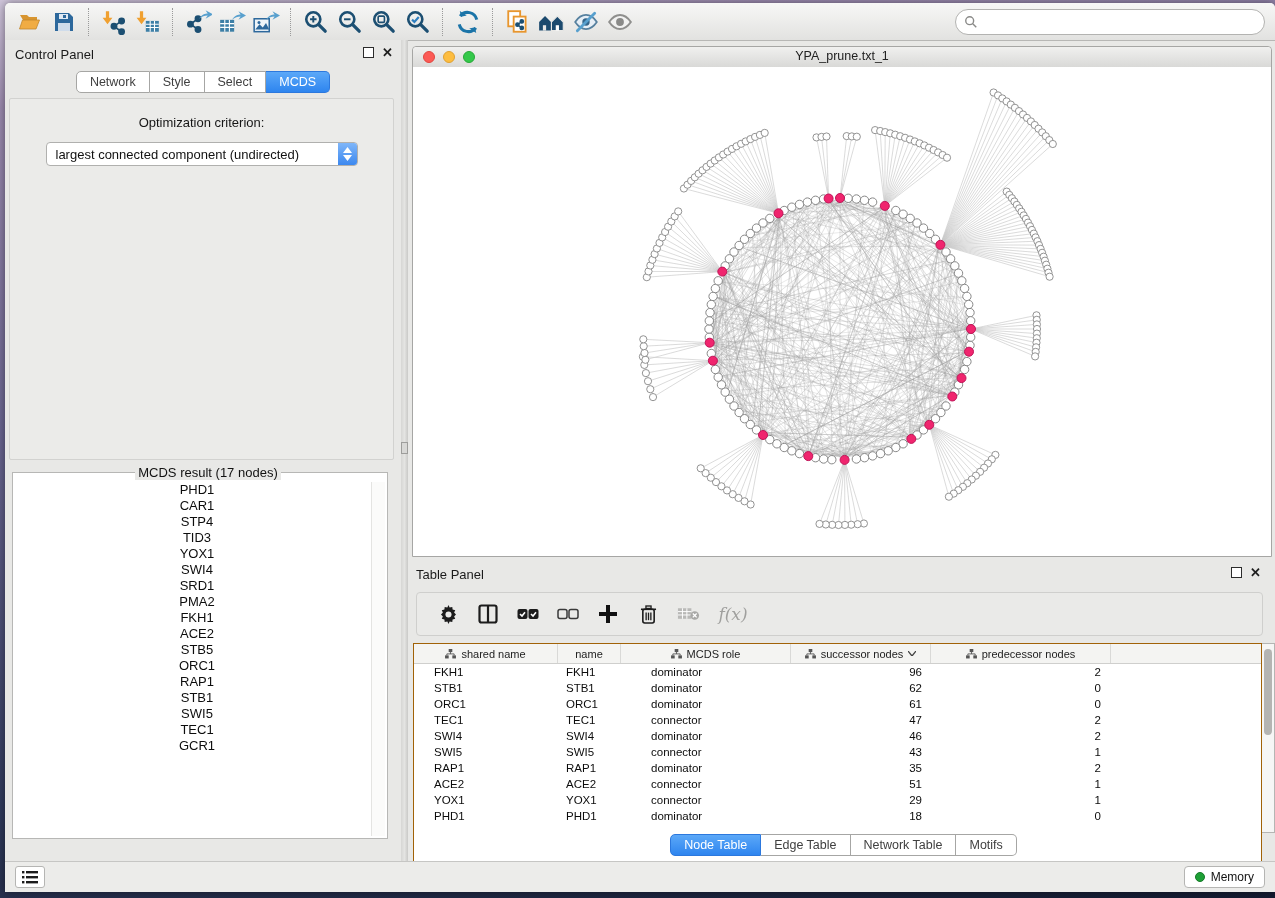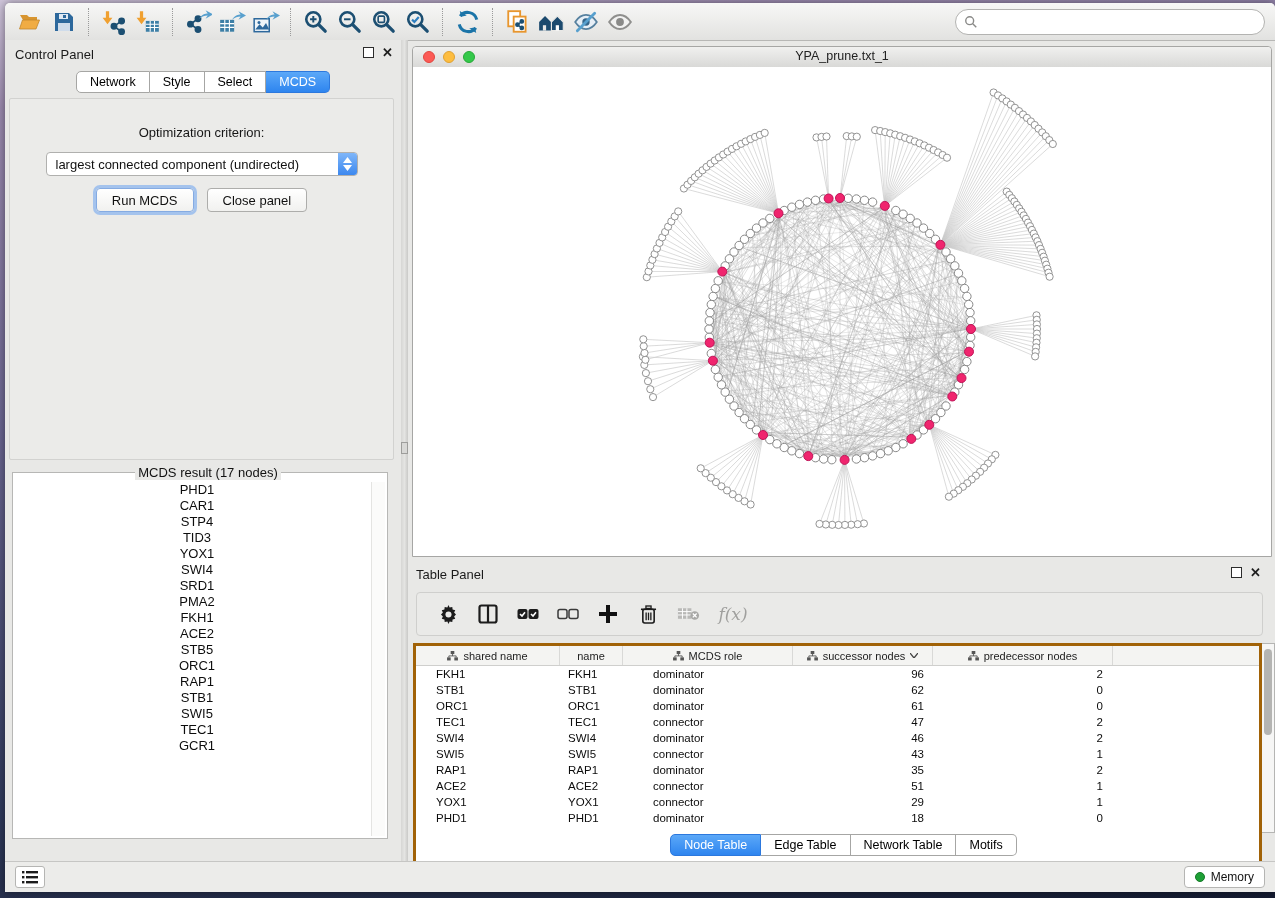--- a/index.html
+++ b/index.html
@@ -19,29 +19,29 @@
   
   .workspace{position:absolute;top:37px;bottom:30px;left:0;right:0;}
   
   .cpanel{position:absolute;left:0;top:0;width:396px;height:100%;background:#e8e8e6;}
   .panel-title-row{position:absolute;top:6px;left:0;right:0;height:20px;}
   .panel-title{position:absolute;left:10px;top:1px;font-size:13px;color:#1b1b1b;}
   .panel-icons{position:absolute;right:8px;top:1px;display:flex;gap:8px;align-items:center;}
   .float-ic{width:9px;height:9px;border:1.6px solid #2c2c2c;display:inline-block;background:#fff;}
   .close-ic{font-size:13px;font-weight:700;color:#1e1e1e;line-height:11px;}
   .seg{display:inline-flex;}
-  .seg .segb{font-size:12.5px;color:#000000;height:22px;padding:1px 13px;background:#fff;
+  .seg .segb{font-size:12.5px;color:#404040;height:22px;padding:1px 13px;background:#fff;
     border:1px solid #a6a6a4;border-left:none;cursor:default;}
   .seg .segb:first-child{border-left:1px solid #a6a6a4;border-radius:5px 0 0 5px;}
   .seg .segb:last-child{border-radius:0 5px 5px 0;}
   .seg .segb.active{background:linear-gradient(#5ba8f8,#2e85ef);border-color:#2c78dd;color:#fff;}
   .cp-tabs{position:absolute;top:31px;left:0;width:100%;text-align:center;}
   .cp-inset{position:absolute;left:4px;top:58px;width:383px;height:360px;background:#ebebe9;
     border:1px solid #d2d2d0;border-radius:2px;}
-  .opt-label{margin-top:26px;text-align:center;font-size:13px;color:#161616;}
+  .opt-label{margin-top:16px;text-align:center;font-size:13px;color:#161616;}
   .selectbox{margin:12px auto 0;width:312px;height:24px;background:#fff;border:1px solid #b0b0ae;
     border-radius:4px;display:flex;align-items:center;box-sizing:border-box;}
   .selectbox .val{flex:1;font-size:13px;color:#111;padding-left:9px;white-space:nowrap;}
   .selectbox .stepper{width:19px;height:22px;border-radius:0 3px 3px 0;
     background:linear-gradient(#7fb6f9,#3c88ef);display:flex;flex-direction:column;align-items:center;justify-content:center;gap:2px;}
   .btn-row{margin-top:12px;display:flex;justify-content:center;gap:13px;}
   .btn{height:24px;padding:2px 15px;font-size:13px;color:#111;background:linear-gradient(#ffffff,#f1f1ef);
     border:1px solid #adadab;border-radius:4px;}
   .btn.focused{border-color:#85abe2;box-shadow:0 0 0 3px rgba(106,163,240,.55);}
   .result-group{position:absolute;left:7px;top:425px;width:376px;height:374px;margin:0;padding:0;
@@ -67,21 +67,21 @@
   .net-title{position:absolute;top:2px;left:0;right:0;text-align:center;font-size:12.5px;color:#222;}
   .netcanvas{position:absolute;top:20px;left:0;right:0;bottom:0;background:#fff;}
   .netcanvas svg{display:block;width:100%;height:100%;}
   
   .tpanel{position:absolute;left:4px;right:0;top:524px;bottom:0;}
   .tp-toolbar{position:absolute;top:28px;left:4px;right:12px;height:44px;background:#eaeae8;
     border:1px solid #cfcfcd;border-radius:4px;display:flex;align-items:center;gap:14px;padding-left:18px;box-sizing:border-box;}
   .tpbtn{background:none;border:none;padding:0;display:flex;align-items:center;justify-content:center;width:26px;height:26px;}
   .fx{font-family:"DejaVu Serif",serif;font-style:italic;font-size:17px;color:#a0a09e;}
   .ttable{position:absolute;top:79px;left:1px;right:13px;height:221px;background:#fff;
-    border:3px solid #a16207;box-sizing:border-box;overflow:hidden;}
+    border:1px solid #a16207;box-sizing:border-box;overflow:hidden;}
   .thead{display:flex;height:19px;background:#f4f4f2;border-bottom:1px solid #cfcfcd;}
   .th{display:flex;align-items:center;justify-content:center;gap:5px;font-size:11px;color:#1d1d1d;
     border-right:1px solid #d9d9d7;box-sizing:border-box;height:19px;}
   .trow{display:flex;height:16px;}
   .td{font-size:11.5px;line-height:16px;color:#0c0c0c;box-sizing:border-box;white-space:nowrap;}
   .c0{width:144px;} .c1{width:63px;} .c2{width:170px;} .c3{width:140px;} .c4{width:180px;} .cf{flex:1;border-right:none;}
   .td.c0{padding-left:20px;} .td.c1{padding-left:8px;} .td.c2{padding-left:30px;}
   .td.c3{text-align:right;padding-right:9px;} .td.c4{text-align:right;padding-right:10px;}
   .tscroll{position:absolute;top:79px;right:0;width:13px;height:190px;background:#f6f6f5;border:1px solid #b5b5b3;border-left:none;box-sizing:border-box;}
   .tscroll .thumb{position:absolute;left:2px;top:5px;width:8px;height:86px;background:#b4b4b2;border-radius:4px;}
@@ -268,24 +268,20 @@
         <div class="selectbox">
           <span class="val">largest connected component (undirected)</span>
           <span class="stepper">
             <svg width="9" height="6" viewBox="0 0 9 6">
                   <path d="M4.5 0L9 6H0z" fill="#fff"></path>
                 </svg>
             <svg width="9" height="6" viewBox="0 0 9 6">
                   <path d="M4.5 6L0 0h9z" fill="#fff"></path>
                 </svg>
           </span>
-        </div>
-        <div class="btn-row">
-          <button class="btn focused">Run MCDS</button>
-          <button class="btn">Close panel</button>
         </div>
       </div>
       <fieldset class="result-group">
         <legend>MCDS result (17 nodes)</legend>
         <div class="result-list">
           <div class="result-item">PHD1</div>
           <div class="result-item">CAR1</div>
           <div class="result-item">STP4</div>
           <div class="result-item">TID3</div>
           <div class="result-item">YOX1</div>

